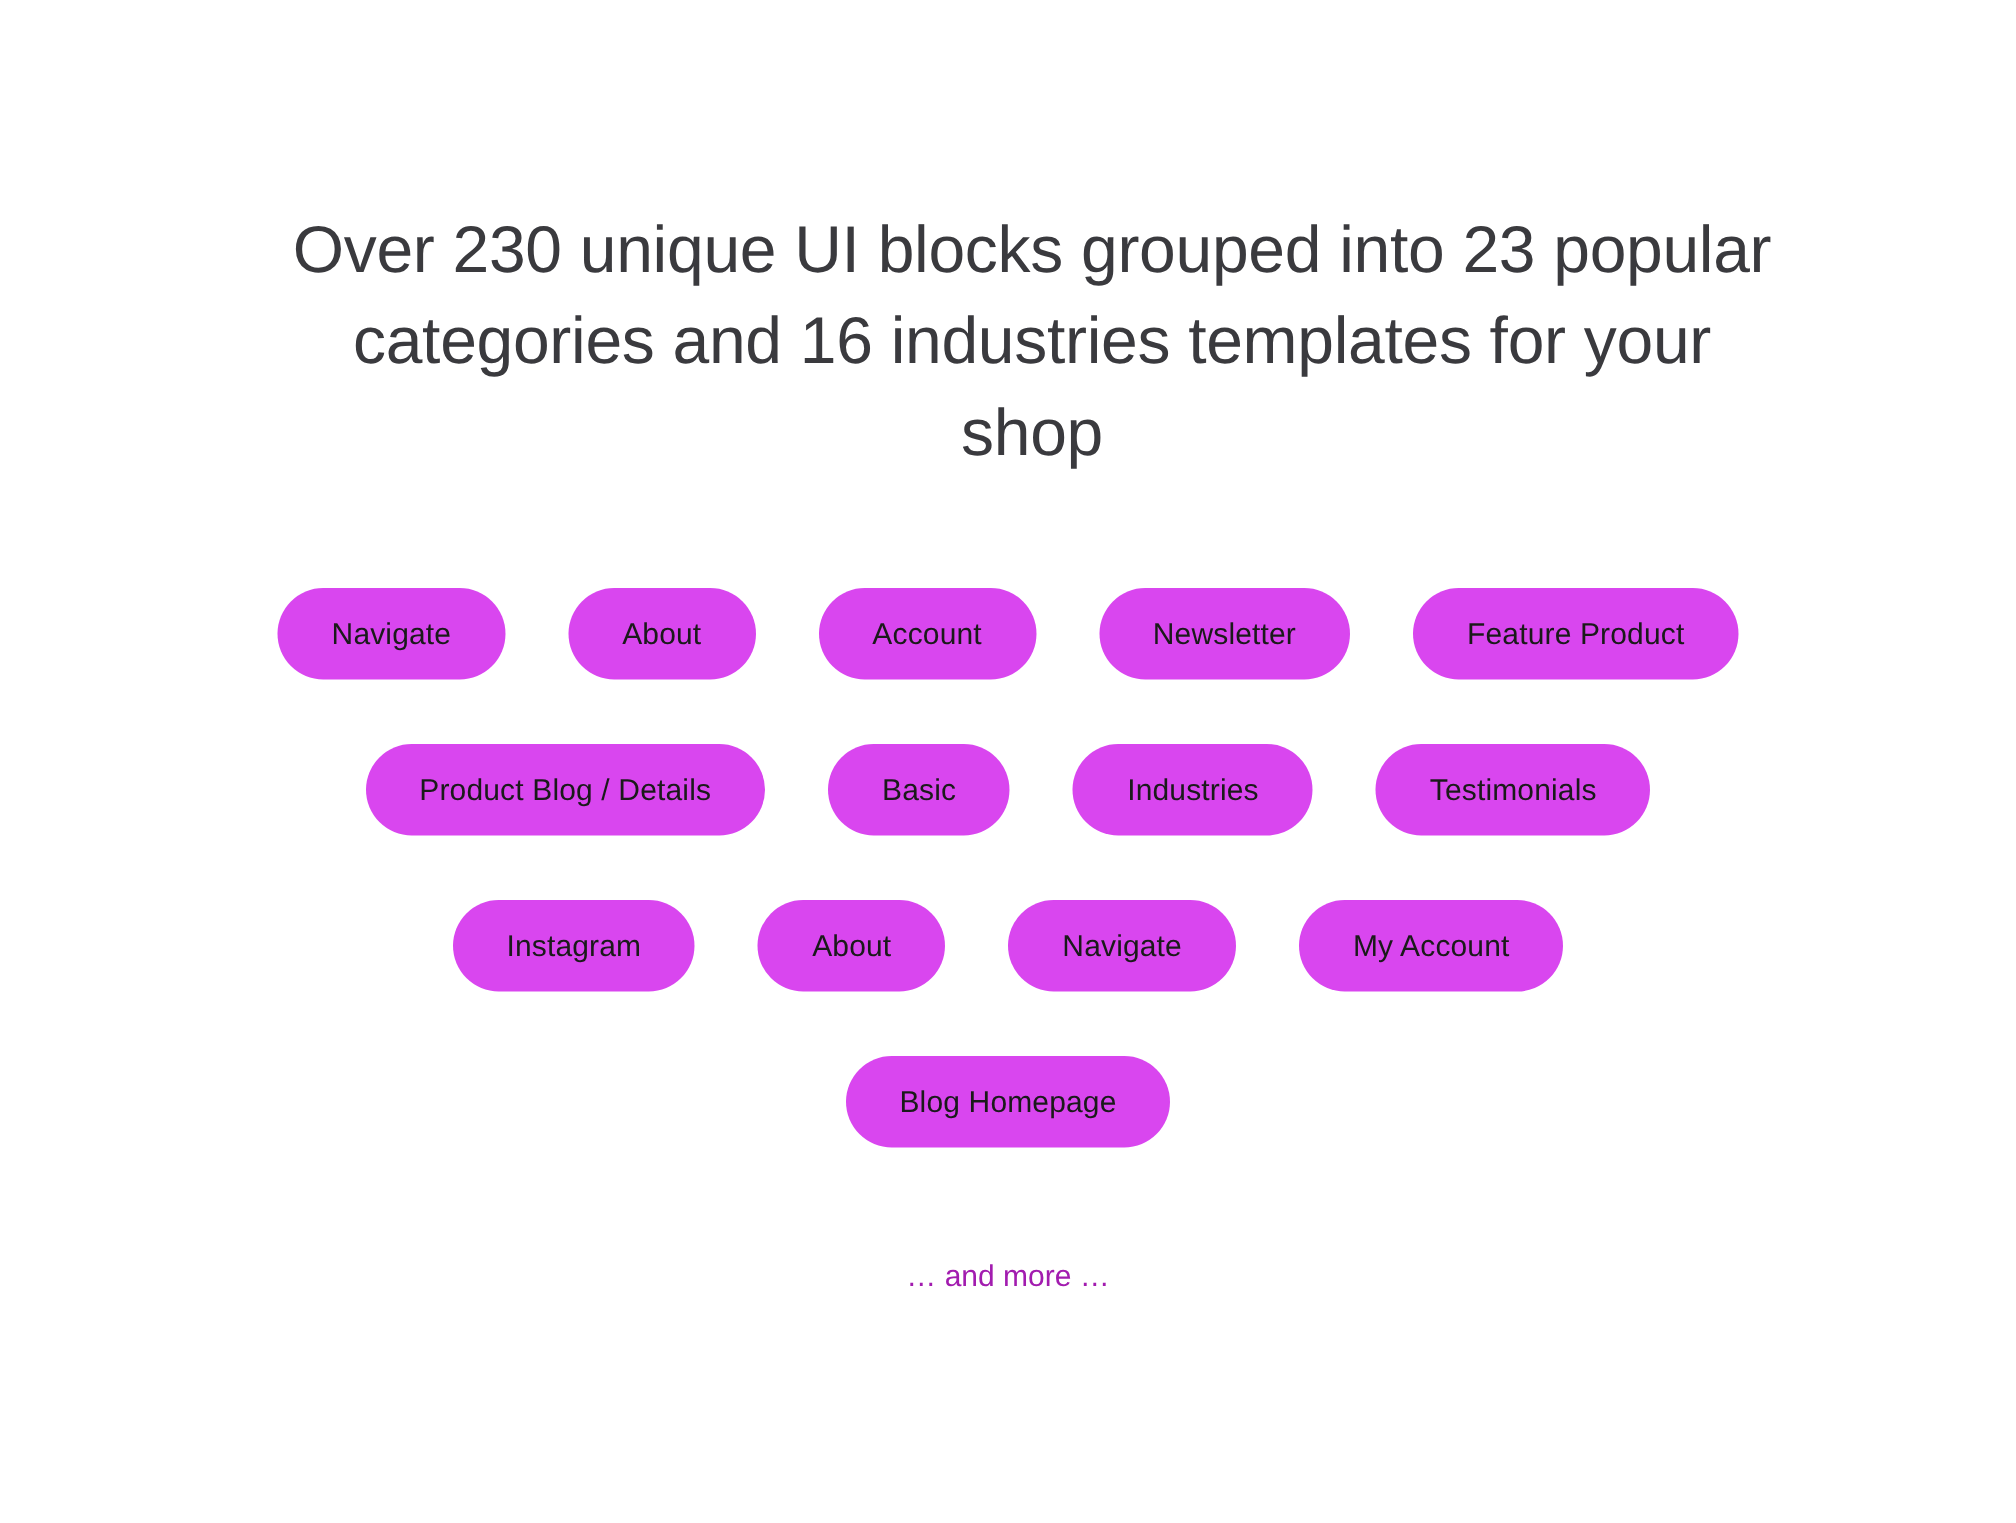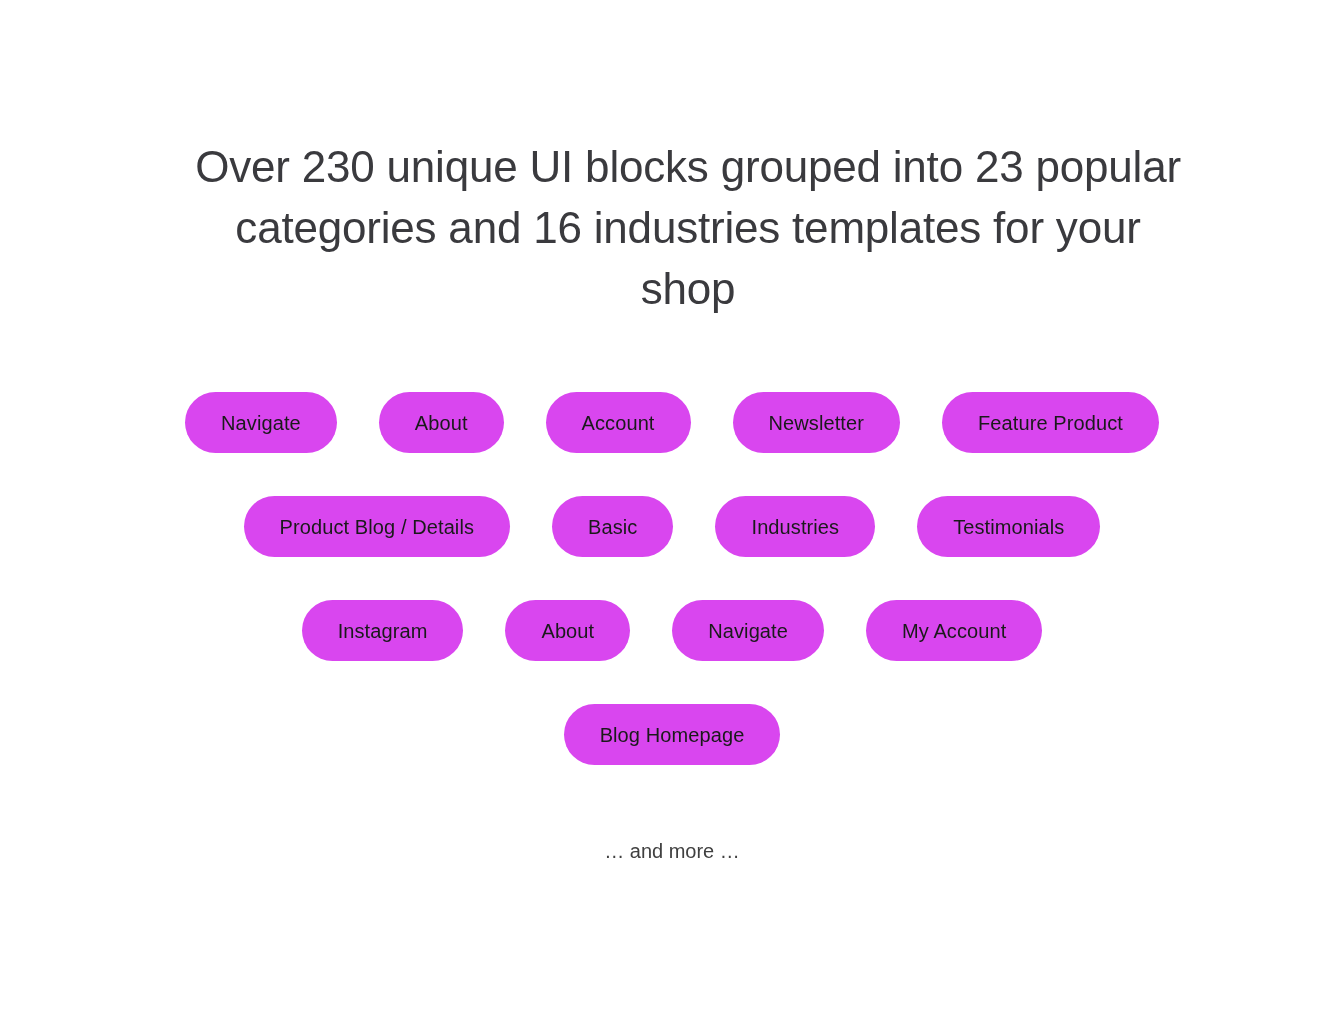--- a/index.html
+++ b/index.html
@@ -90,21 +90,21 @@
   
   .more-note {
     position: absolute;
     top: 838px;
     left: 50%;
     transform: translateX(-50%);
     font-family: "Liberation Sans", sans-serif;
     font-size: 20px;
     line-height: 26px;
     font-weight: 400;
-    color: #404040;
+    color: #a21caf;
     text-align: left;
     white-space: nowrap;
   }
 </style>
 </head>
 <body>
 
 <div class="page">
 
   <h1 class="heading">Over 230 unique UI blocks grouped into 23 popular categories and 16 industries templates for your shop</h1>

